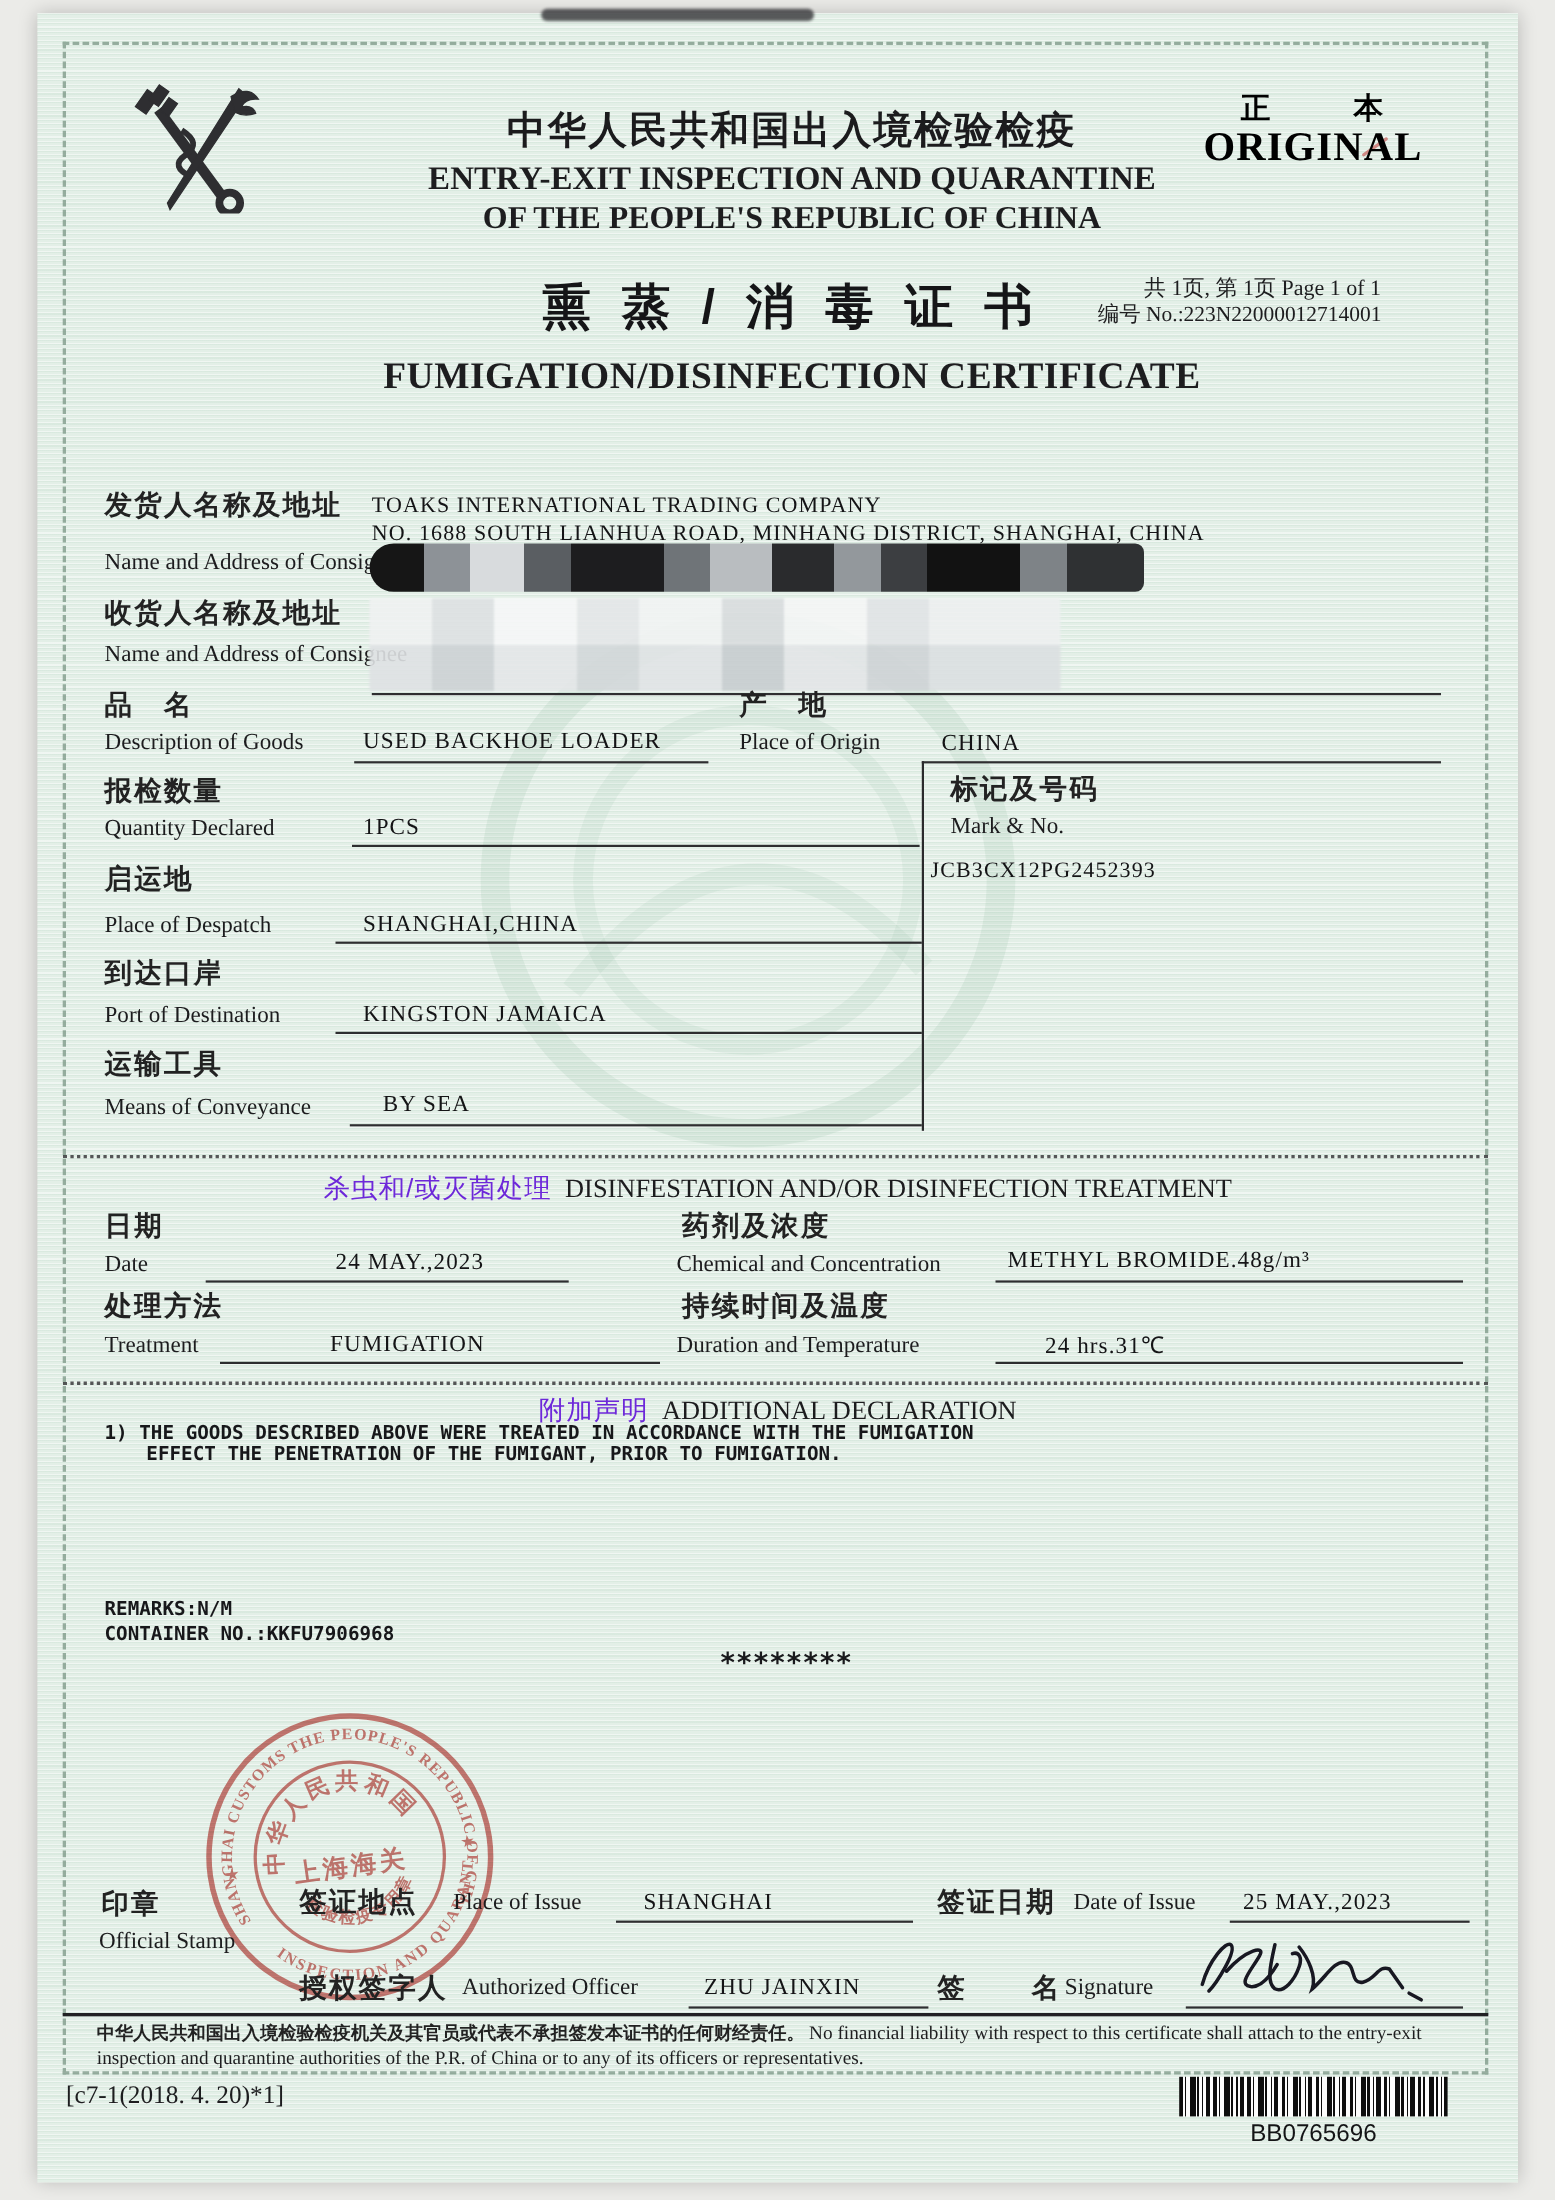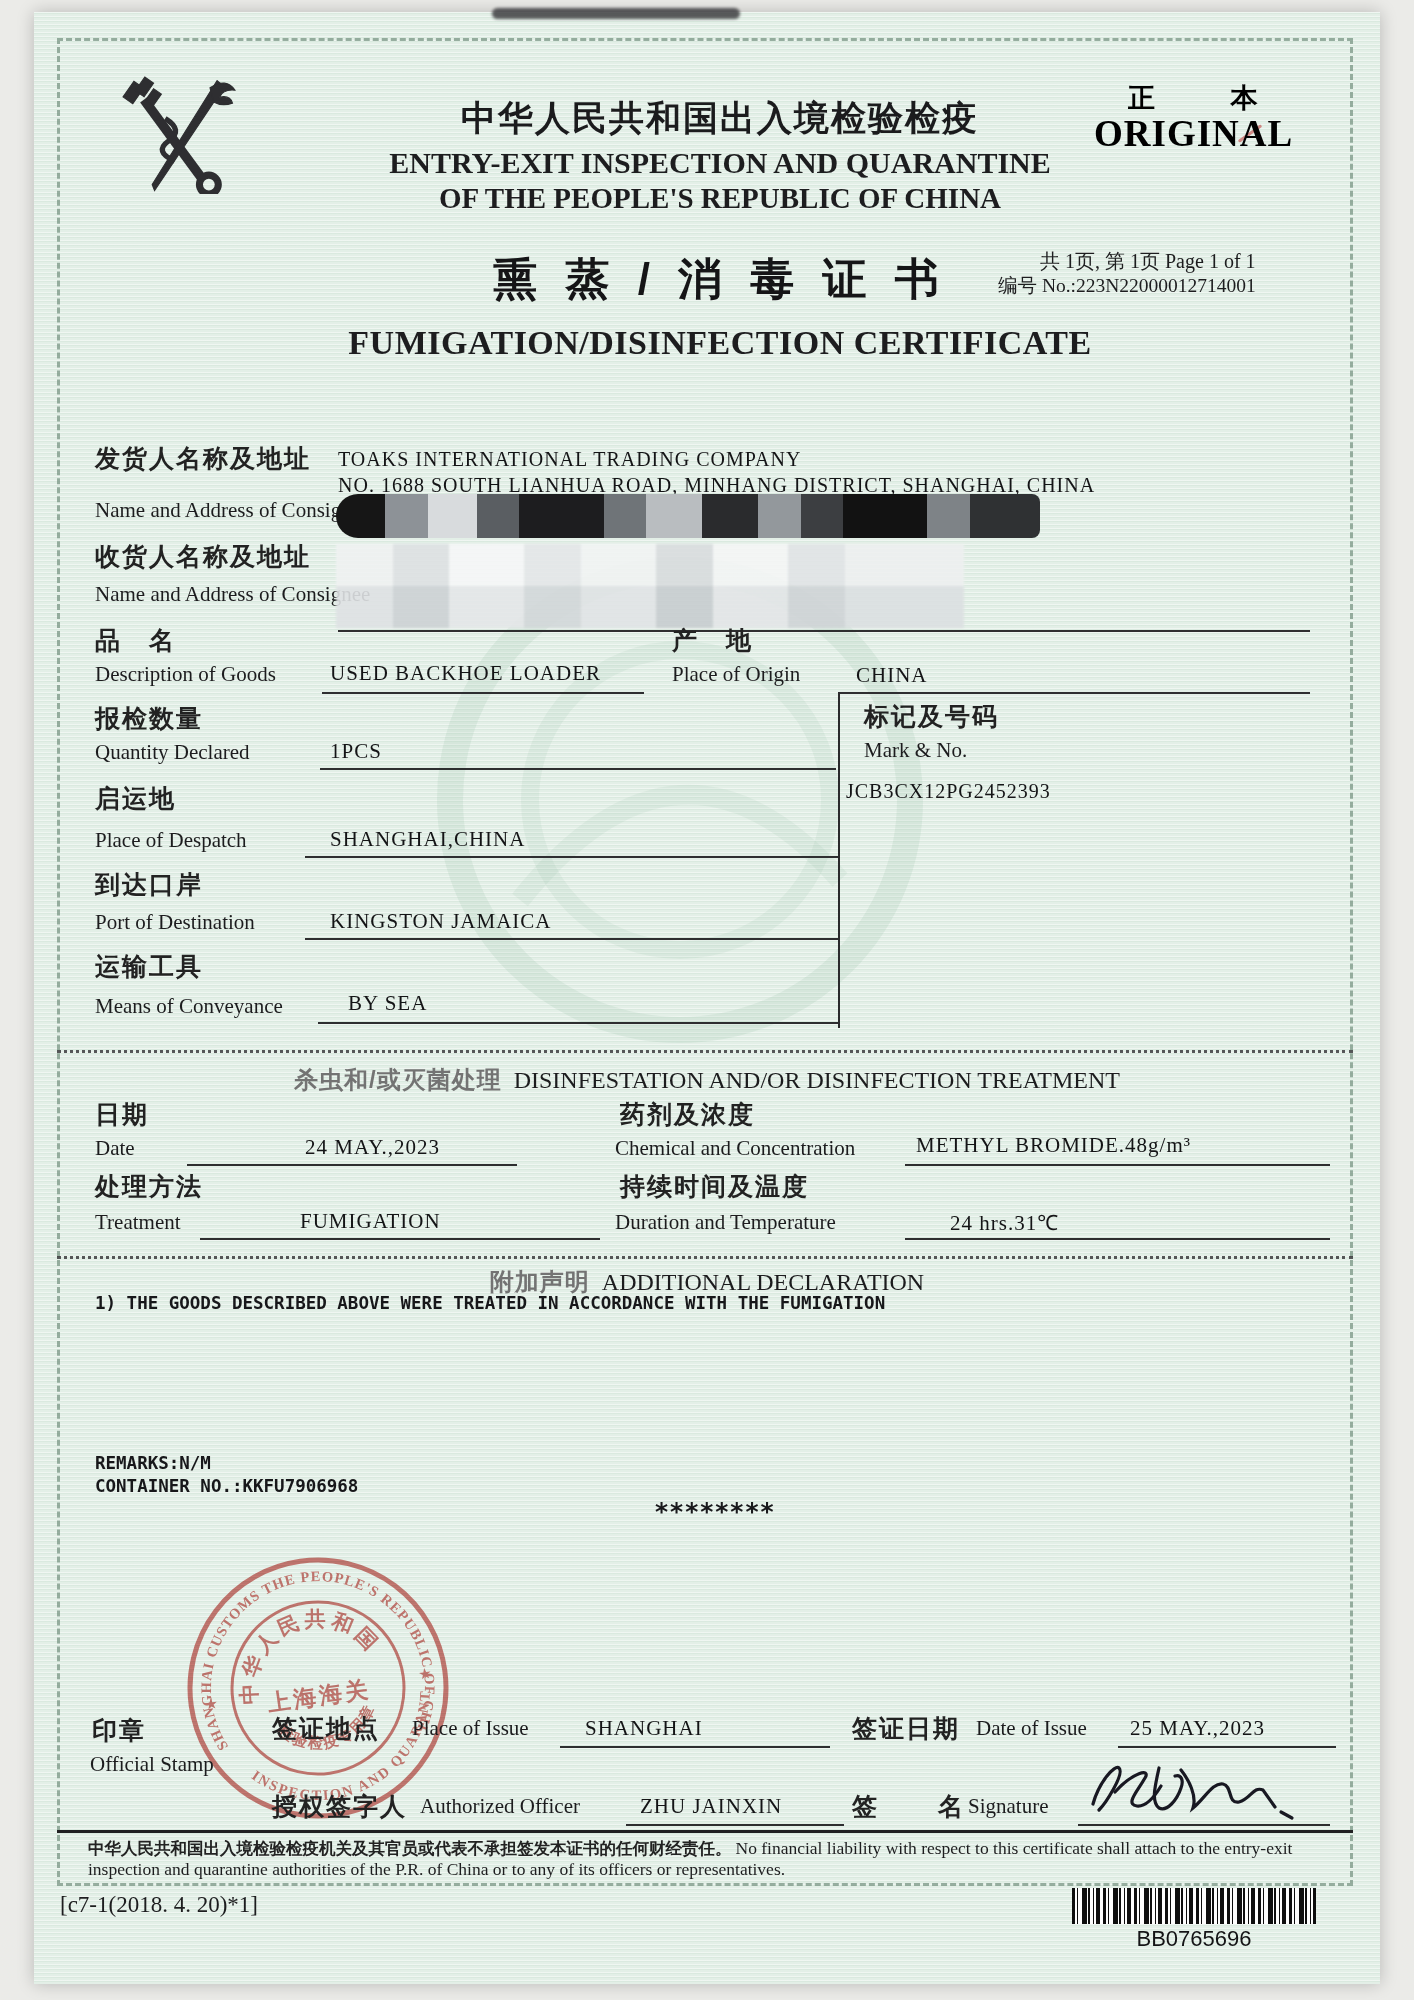--- a/index.html
+++ b/index.html
@@ -19,21 +19,21 @@
       rgba(198,222,207,.32) 1px 2px,
       rgba(227,239,231,0) 2px 4px);
     box-shadow:0 0 16px rgba(0,0,0,.22);
   }
   .frame{
     left:57px;top:38px;width:1296px;height:1848px;
     border:3px dashed rgba(122,150,133,.75);
     box-sizing:border-box;
   }
   .cjk{font-family:"Liberation Sans",sans-serif;font-weight:600;font-size:25px;color:#222;letter-spacing:2px;white-space:nowrap}
-  .cjk-sm{font-family:"Liberation Sans",sans-serif;font-weight:700;font-size:24px;color:#737373;letter-spacing:1px;white-space:nowrap}
+  .cjk-sm{font-family:"Liberation Sans",sans-serif;font-weight:400;font-size:24px;color:#6d28d9;letter-spacing:1px;white-space:nowrap}
   .en-label{font-family:"Liberation Serif",serif;font-size:21px;color:#1c1c1e;white-space:nowrap}
   .val{font-family:"Liberation Serif",serif;font-size:21px;letter-spacing:1px;color:#141416;white-space:nowrap}
   .ul{position:absolute;height:2px;background:#2e2e30}
   .dotted{position:absolute;border-top:3px dotted #3c3c3e;opacity:.85}
   .mono{font-family:"DejaVu Sans Mono",monospace;font-weight:700;font-size:17.5px;color:#17171a;line-height:19.2px;white-space:nowrap}
   .indent{padding-left:38px}
   .center{text-align:center}
   .red{color:#000000}
   .serifb{font-family:"Liberation Serif",serif;font-weight:700}
   .redact-dark{
@@ -174,20 +174,21 @@
 <div class="ul" style="left:905px;top:1238px;width:425px"></div>
 
 <div class="dotted" style="left:57px;top:1256px;width:1296px"></div>
 <div class="a center" style="left:284px;top:1266px;width:846px;white-space:nowrap">
   <span class="cjk-sm">附加声明</span>
   <span class="en-label" style="font-size:24px;margin-left:8px">ADDITIONAL DECLARATION</span>
 </div>
 
 <div class="a" style="left:95px;top:1294px">
   <div class="mono">1) THE GOODS DESCRIBED ABOVE WERE TREATED IN ACCORDANCE WITH THE FUMIGATION</div>
+  <div class="mono indent">EFFECT THE PENETRATION OF THE FUMIGANT, PRIOR TO FUMIGATION.</div>
 </div>
 
 <div class="a mono" style="left:95px;top:1454px">REMARKS:N/M</div>
 <div class="a mono" style="left:95px;top:1477px">CONTAINER NO.:KKFU7906968</div>
 <div class="a" style="left:655px;top:1497px;font-family:'DejaVu Sans',sans-serif;font-weight:700;font-size:25px;letter-spacing:2px;color:#19191c">********</div>
 
 <div class="a stamp-wrap">
   <svg width="272" height="272" viewBox="0 0 272 272">
     <defs>
       <path id="arcTop" d="M 43.3,189.5 A 107,107 0 1 1 228.7,189.5" fill="none"></path>

